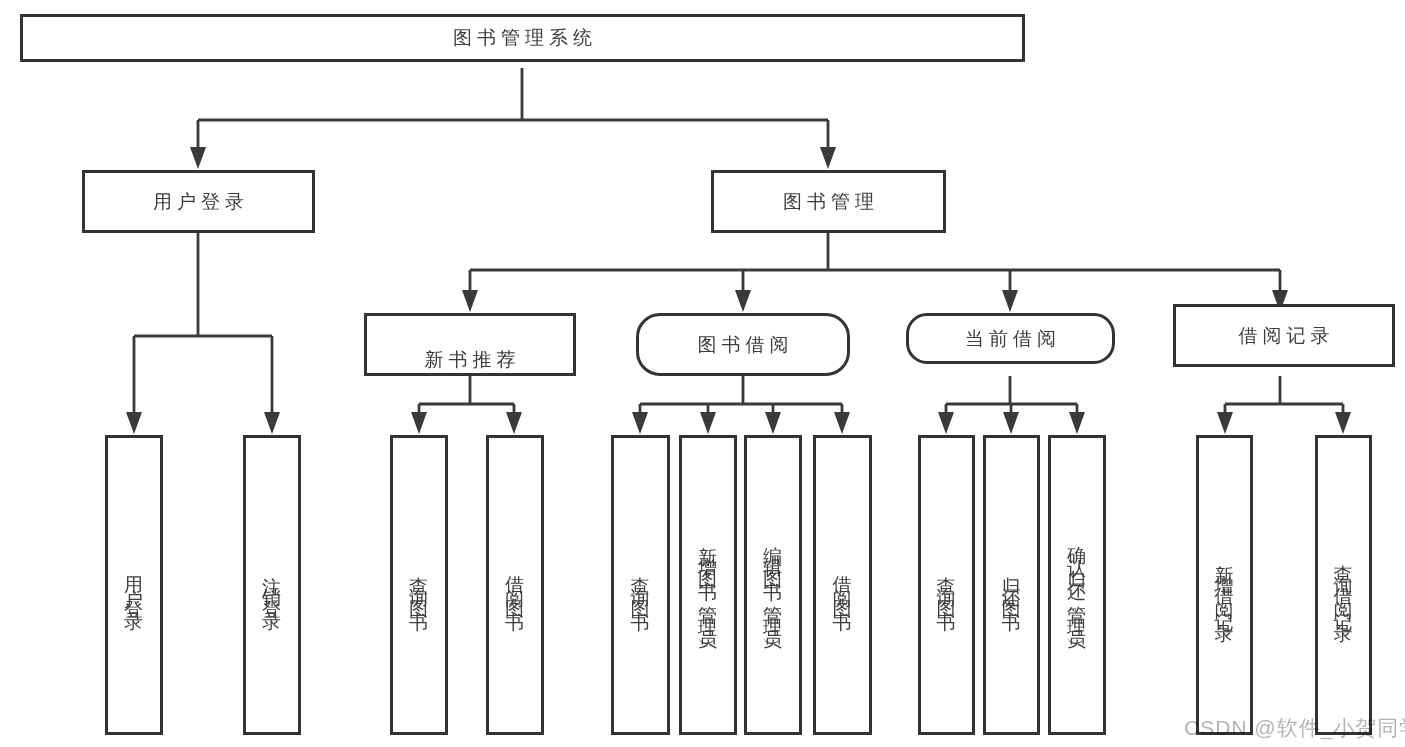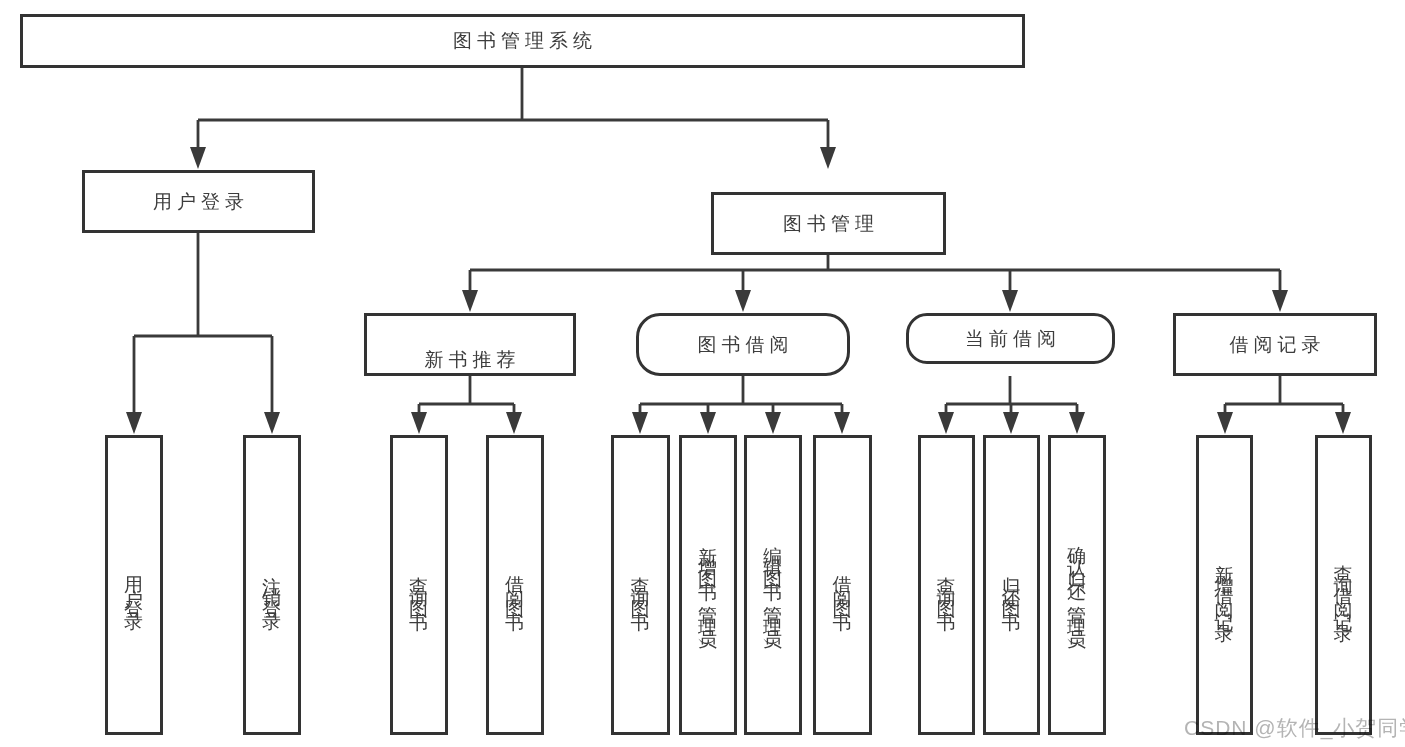--- a/index.html
+++ b/index.html
@@ -124,41 +124,41 @@
     <polygon points="1069,412 1085,412 1077,434"></polygon>
 
     <line x1="1280" y1="376" x2="1280" y2="405"></line>
     <line x1="1225" y1="404" x2="1343" y2="404"></line>
     <line x1="1225" y1="404" x2="1225" y2="416"></line>
     <polygon points="1217,412 1233,412 1225,434"></polygon>
     <line x1="1343" y1="404" x2="1343" y2="416"></line>
     <polygon points="1335,412 1351,412 1343,434"></polygon>
   </svg>
 
-  <div class="box" style="left:20px; top:14px; width:1005px; height:54px;">
+  <div class="box" style="left:20px; top:14px; width:1005px; height:48px;">
     <span class="h-label">图书管理系统</span>
   </div>
 
   <div class="box" style="left:82px; top:170px; width:233px; height:63px;">
     <span class="h-label">用户登录</span>
   </div>
-  <div class="box" style="left:711px; top:170px; width:235px; height:63px;margin-top:22px;">
+  <div class="box" style="left:711px; top:170px; width:235px; height:63px;">
     <span class="h-label">图书管理</span>
   </div>
 
   <div class="box" style="left:364px; top:313px; width:212px; height:63px;align-items:flex-end;">
     <span class="h-label">新书推荐</span>
   </div>
   <div class="box" style="left:636px; top:313px; width:214px; height:63px;border-radius:24px;">
     <span class="h-label">图书借阅</span>
   </div>
   <div class="box" style="left:906px; top:313px; width:209px; height:51px;border-radius:21px;">
     <span class="h-label">当前借阅</span>
   </div>
-  <div class="box" style="left:1173px; top:313px; width:204px; height:63px;">
+  <div class="box" style="left:1173px; top:304px; width:222px; height:63px;">
     <span class="h-label">借阅记录</span>
   </div>
 
   <div class="box" style="left:105px; top:435px; width:58px; height:300px;">
     <span class="v-label">用户登录</span>
   </div>
   <div class="box" style="left:243px; top:435px; width:58px; height:300px;">
     <span class="v-label">注销登录</span>
   </div>
 

